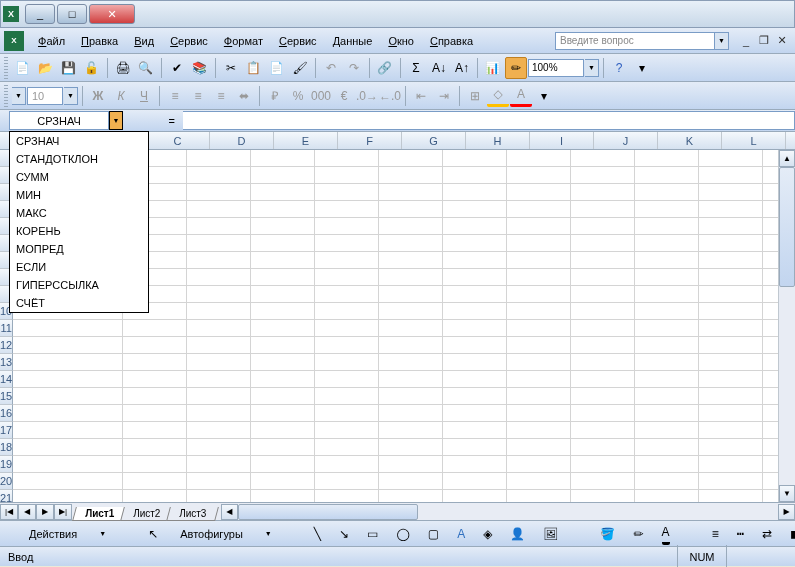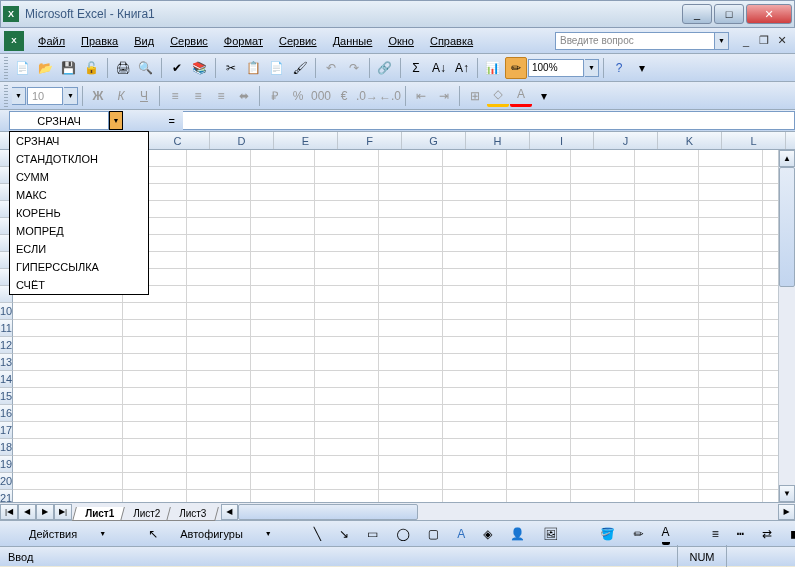--- a/index.html
+++ b/index.html
@@ -10,21 +10,21 @@
 .titlebar .icon { width:16px; height:16px; background:#217346; margin-right:6px; display:flex; align-items:center; justify-content:center; color:#fff; font-size:9px; font-weight:bold; }
 .titlebar .title { flex:1; color:#3b5a82; font-size:12px; }
 .winbtns { display:flex; gap:2px; }
 .winbtn { width:30px; height:20px; border:1px solid #7a8ca5; border-radius:3px; display:flex; align-items:center; justify-content:center; font-size:11px; cursor:pointer; }
 .winbtn.min, .winbtn.max { background:linear-gradient(#e8f0f8,#a8c0d8); }
 .winbtn.close { background:linear-gradient(#f0a8a8,#d04040); color:#fff; width:46px; }
 
 
 .menubar { height:26px; background:linear-gradient(#e4ecf7,#c2d5ef); display:flex; align-items:center; padding:0 4px; border-bottom:1px solid #9ab; }
 .app-icon { width:20px; height:20px; background:#217346; margin-right:6px; display:flex; align-items:center; justify-content:center; color:#fff; font-size:8px; font-weight:bold; }
-.menu-item { padding:3px 8px; text-decoration:underline; cursor:pointer; color:#000; }
+.menu-item { padding:3px 8px; cursor:pointer; color:#000; }
 .menu-item:first-letter { text-decoration:underline; }
 .helpbox { margin-left:auto; width:160px; height:18px; border:1px solid #7a9cc6; background:#fff; padding:0 4px; color:#888; font-size:10px; display:flex; align-items:center; }
 .helpbox-arrow { width:14px; height:18px; border:1px solid #7a9cc6; border-left:0; background:#d8e4f2; display:flex; align-items:center; justify-content:center; font-size:7px; margin-right:8px; }
 .doc-ctrl { width:16px; height:16px; display:flex; align-items:center; justify-content:center; cursor:pointer; margin:0 1px; font-size:11px; color:#333;}
 
 
 .toolbar { height:28px; background:linear-gradient(#e4ecf7,#c2d5ef); display:flex; align-items:center; padding:0 4px; border-bottom:1px solid #9ab; gap:1px; }
 .tbbtn { width:22px; height:22px; display:flex; align-items:center; justify-content:center; cursor:pointer; font-size:12px; border-radius:2px; }
 .tbsep { width:1px; height:20px; background:#9ab; margin:0 3px; }
 .tbgrip { width:4px; height:22px; background:repeating-linear-gradient(#9ab 0 1px, transparent 1px 3px); margin-right:3px; }
@@ -80,21 +80,20 @@
 .statusbar .cell-status { width:50px; border-left:1px solid #9ab; border-right:1px solid #9ab; text-align:center; padding:6px 0; }
 .statusbar .spacer { flex:1; }
 
 .disabled { color:#999; }
 </style>
 </head>
 <body>
 
 <div class="titlebar">
   <div class="icon">X</div>
-  <div class="title">Microsoft Excel - Книга1</div>
   <div class="winbtns">
     <div class="winbtn min">_</div>
     <div class="winbtn max">□</div>
     <div class="winbtn close">✕</div>
   </div>
 </div>
 
 <div class="menubar">
   <div class="app-icon">X</div>
   <div class="menu-item">Файл</div>
@@ -190,20 +189,21 @@
   <div class="namebox">СРЗНАЧ</div>
   <div class="namebox-dd">▼</div>
   <div class="fx-area">=</div>
   <div class="formula-input"></div>
 </div>
 
 <div class="fn-dropdown">
   <div class="fn-item">СРЗНАЧ</div>
   <div class="fn-item">СТАНДОТКЛОН</div>
   <div class="fn-item">СУММ</div>
+  <div class="fn-item">МИН</div>
   <div class="fn-item">МАКС</div>
   <div class="fn-item">КОРЕНЬ</div>
   <div class="fn-item">МОПРЕД</div>
   <div class="fn-item">ЕСЛИ</div>
   <div class="fn-item">ГИПЕРССЫЛКА</div>
   <div class="fn-item">СЧЁТ</div>
 </div>
 
 <div class="grid-wrap">
   <div class="colheads">

